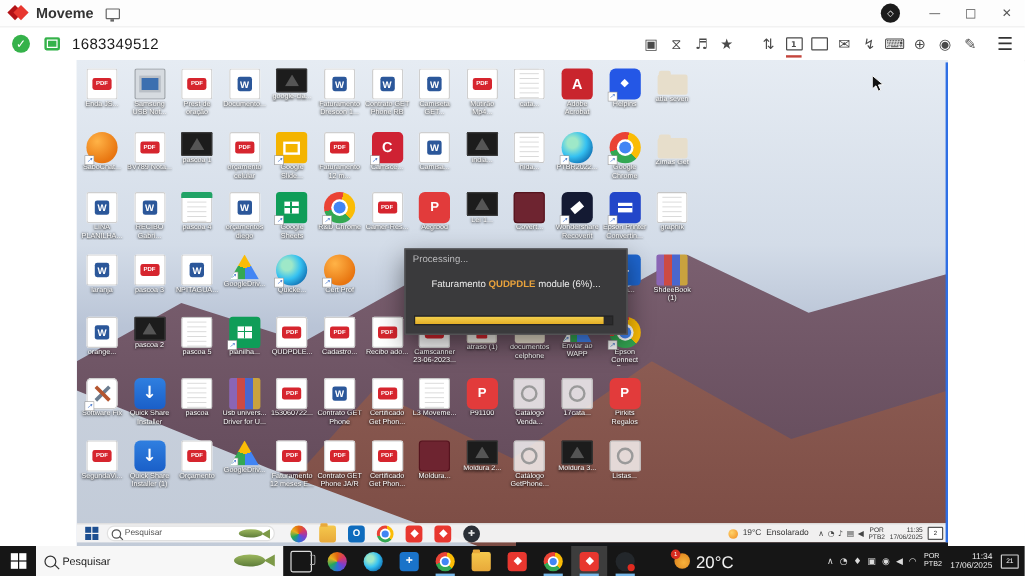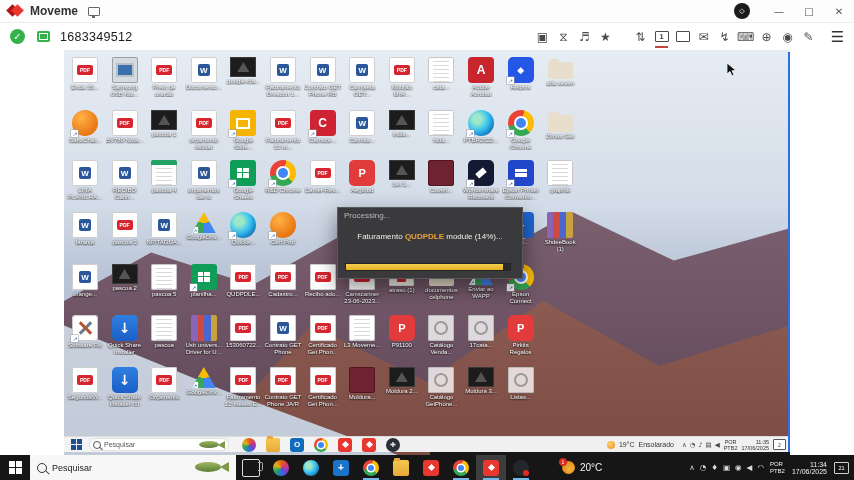--- a/index.html
+++ b/index.html
@@ -177,21 +177,21 @@
   .lsearch{width:192px;background:#f7f7f7;display:flex;align-items:center;gap:5px;padding:0 7px;color:#222;font-size:9px;}
   .lsearch .mag{width:8px;height:8px;border-color:#333;}
   .lsearch .mag::after{background:#333;width:5px;right:-4px;}
   .lsearch .fish{width:34px;height:13px;}
   .lsearch .fish::before{width:26px;height:10px;top:1px;}
   .lsearch .fish::after{border-top-width:5px;border-bottom-width:5px;border-right-width:9px;}
   .lweather{display:flex;align-items:center;gap:5px;margin-left:26px;}
   .moonsun{width:13px;height:13px;border-radius:50%;background:radial-gradient(circle at 60% 60%,#f6b23c,#d97a16);position:relative;}
   .badge1{position:absolute;top:-3px;left:-3px;width:8px;height:8px;border-radius:50%;background:#d62d20;
     color:#fff;font-size:5px;display:flex;align-items:center;justify-content:center;}
-  .ltemp{font-size:10px;color:#f2f2f2;}
+  .ltemp{font-size:14px;color:#f2f2f2;}
   .ltray{display:flex;align-items:center;gap:5px;margin-left:14px;}
   .ltray .trayg{color:#dcdcdc;font-size:7.5px;}
   .ltwo{font-size:6px;line-height:7px;color:#f0f0f0;}
   .ltwo.r{text-align:right;font-size:7px;}
   .lnotif{width:13px;height:10px;border:1px solid #cfcfcf;border-radius:1px;font-size:5.5px;color:#fff;
     display:flex;align-items:center;justify-content:center;margin:0 5px 0 7px;}
   
   #cursor{position:absolute;left:727px;top:13px;z-index:9;}
 </style>
 </head>
@@ -617,21 +617,21 @@
           <div class="ig t-ghost"></div>
           <div class="dlabel">Listas...</div>
         </div>
       </div>
 
     <div id="dialog">
       <div class="dlg-title">Processing...</div>
       <div class="dlg-text">
         <span>Faturamento</span>
         <span class="dlg-module">QUDPDLE</span>
-        <span>module (14%)...</span>
+        <span>module (6%)...</span>
       </div>
       <div class="dlg-track">
         <div class="dlg-fill" id="dlg-fill" style="width: 96%;"></div>
       </div>
     </div>
 
     <div id="rtaskbar">
       <span class="win11">
           <i></i>
           <i></i>

